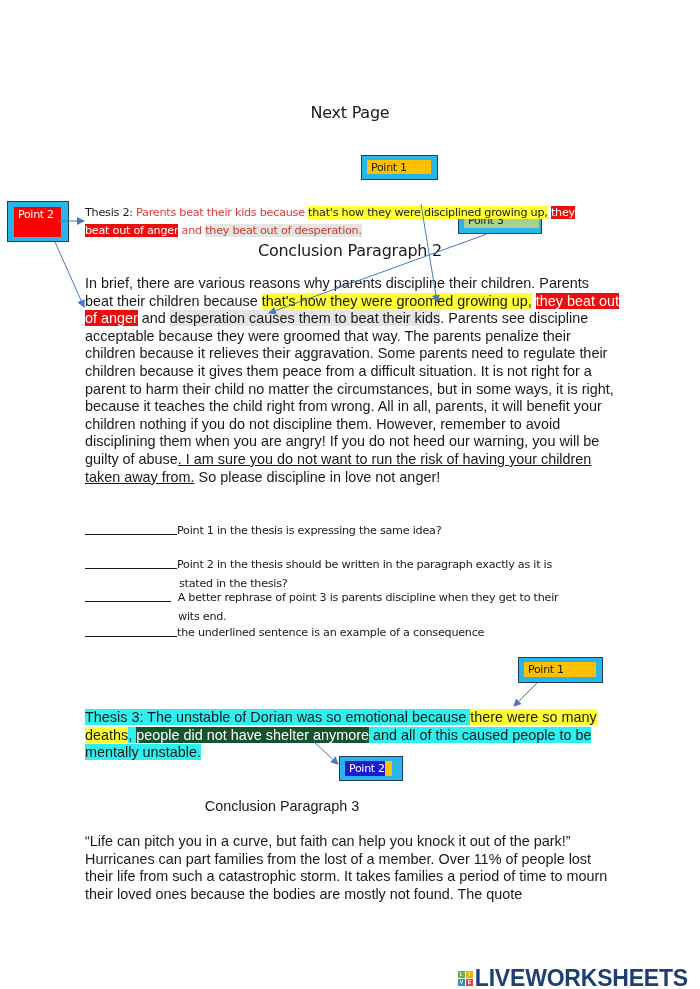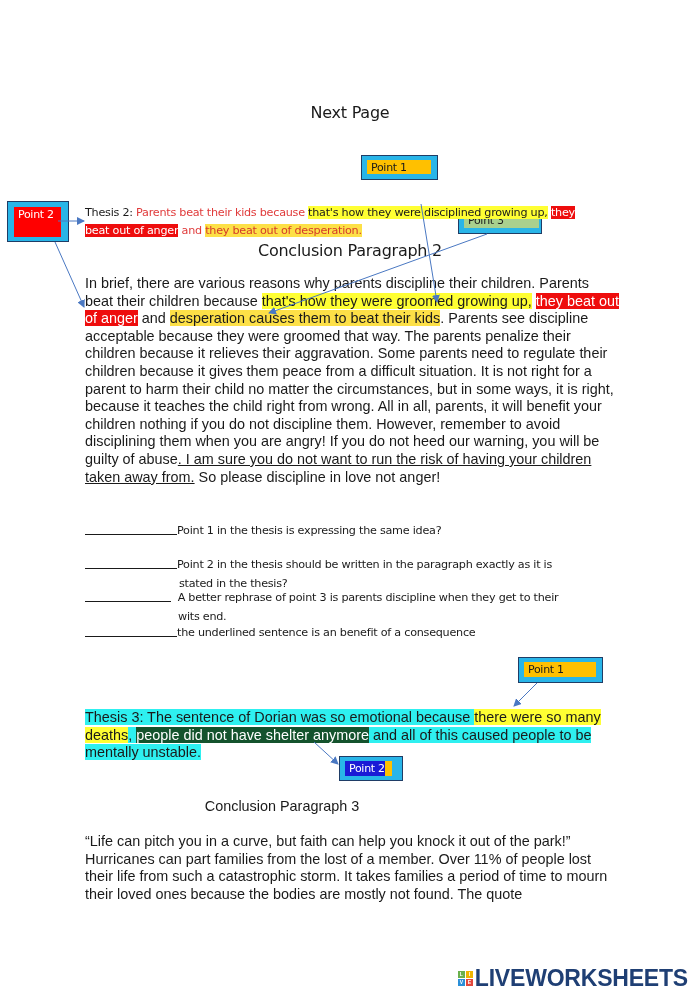--- a/index.html
+++ b/index.html
@@ -14,21 +14,21 @@
   #page-title { left: 0; width: 700px; top: 103px; text-align: center; }
 
   
   .callout { position: absolute; border: 1.5px solid #1f3d66; box-sizing: border-box; background: #29b5e8; }
   .callout .inner { position: absolute; font-family: "DejaVu Sans", sans-serif; font-size: 11px; letter-spacing: -0.3px; line-height: 14px; padding: 1px 0 0 4px; box-sizing: border-box; }
 
   .thesis2 { left: 85px; top: 204px; width: 540px; line-height: 17.5px; color: #1a1a1a; }
   .red-t { color: #e03a3a; }
   .hl-yellow { background: #ffff33; color: #1a1a1a; }
   .hl-red { background: #ee0d0d; color: #ffffff; }
-  .hl-green { background: #fde047; margin-top: 41px; }
+  .hl-green { background: #e5e5e5; margin-top: 41px; }
   .hl-green.red-t { color: #d43a2a; }
   .hl-cyan { background: #2ef0f0; }
   .hl-blue { background: #14532d; color: #ffffff; }
 
   #concl2-title { left: 0; width: 700px; top: 241px; text-align: center; }
   .para { left: 85px; width: 535px; }
   #para2 { top: 275px; }
   .ul { text-decoration: underline; }
 
   .q-row { position: absolute; left: 85px; width: 540px; line-height: 18px; }
@@ -73,28 +73,28 @@
 </div>
 <div class="q-row calibri" style="top:556px;">
   <span class="q-blank"></span><span class="q-text">Point 2 in the thesis should be written in the paragraph exactly as it is</span><br>
   <span style="display:inline-block; width:94px;"></span><span class="q-text"> stated in the thesis?</span>
 </div>
 <div class="q-row calibri" style="top:589px;">
   <span class="q-blank" style="width:86px;"></span>&nbsp;&nbsp;<span class="q-text">A better rephrase of point 3 is parents discipline when they get to their</span><br>
   <span style="display:inline-block; width:93px;"></span><span class="q-text">wits end.</span>
 </div>
 <div class="q-row calibri" style="top:624px;">
-  <span class="q-blank"></span><span class="q-text">the underlined sentence is an benefit of a consequence</span>
+  <span class="q-blank"></span><span class="q-text">the underlined sentence is an example of a consequence</span>
 </div>
 
 <div class="callout" style="left:518px; top:657px; width:85px; height:26px;">
   <div class="inner" style="left:5px; top:4px; width:72px; height:15px; background:#ffc000; color:#1a1a1a;">Point 1</div>
 </div>
 
-<div id="thesis3" class="abs arial"><span class="hl-cyan">Thesis 3:  The sentence of Dorian was so emotional because </span><span class="hl-yellow">there were so many deaths</span><span class="hl-cyan">, </span><span class="hl-blue">people did not have shelter anymore</span><span class="hl-cyan"> and all of this caused people to be mentally unstable.</span></div>
+<div id="thesis3" class="abs arial"><span class="hl-cyan">Thesis 3:  The unstable of Dorian was so emotional because </span><span class="hl-yellow">there were so many deaths</span><span class="hl-cyan">, </span><span class="hl-blue">people did not have shelter anymore</span><span class="hl-cyan"> and all of this caused people to be mentally unstable.</span></div>
 
 <div class="callout" style="left:339px; top:756px; width:64px; height:25px;">
   <div class="inner" style="left:5px; top:4px; width:40px; height:15px; background:#1a1ad6; color:#ffffff;">Point 2</div>
   <div style="position:absolute; left:45px; top:4px; width:7px; height:15px; background:#ffc000;"></div>
 </div>
 
 <div id="concl3-title" class="abs">Conclusion Paragraph 3</div>
 
 <div id="para3" class="abs arial para">“Life can pitch you in a curve, but faith can help you knock it out of the park!” Hurricanes can part families from the lost of a member. Over 11% of people lost their life from such a catastrophic storm. It takes families a period of time to mourn their loved ones because the bodies are mostly not found. The quote</div>
 

